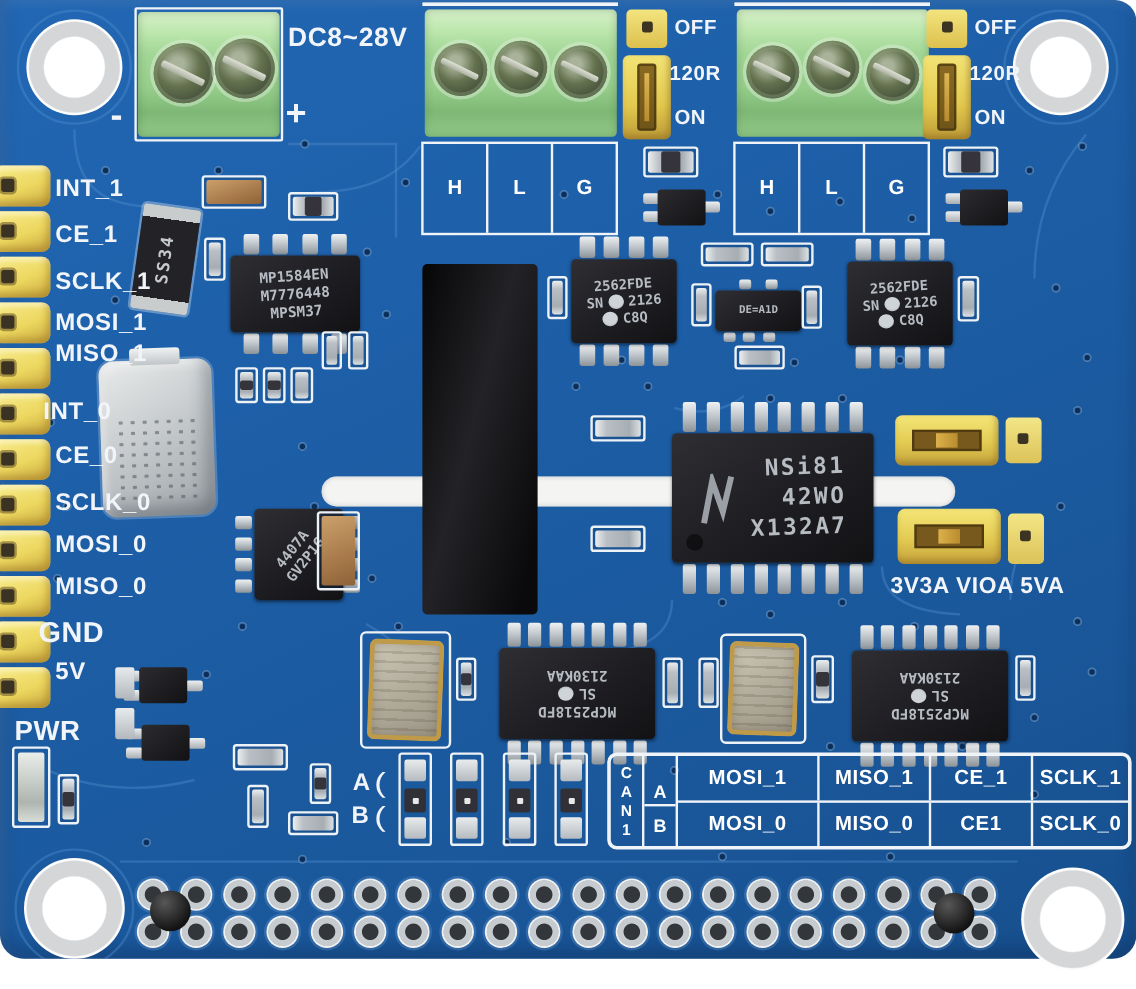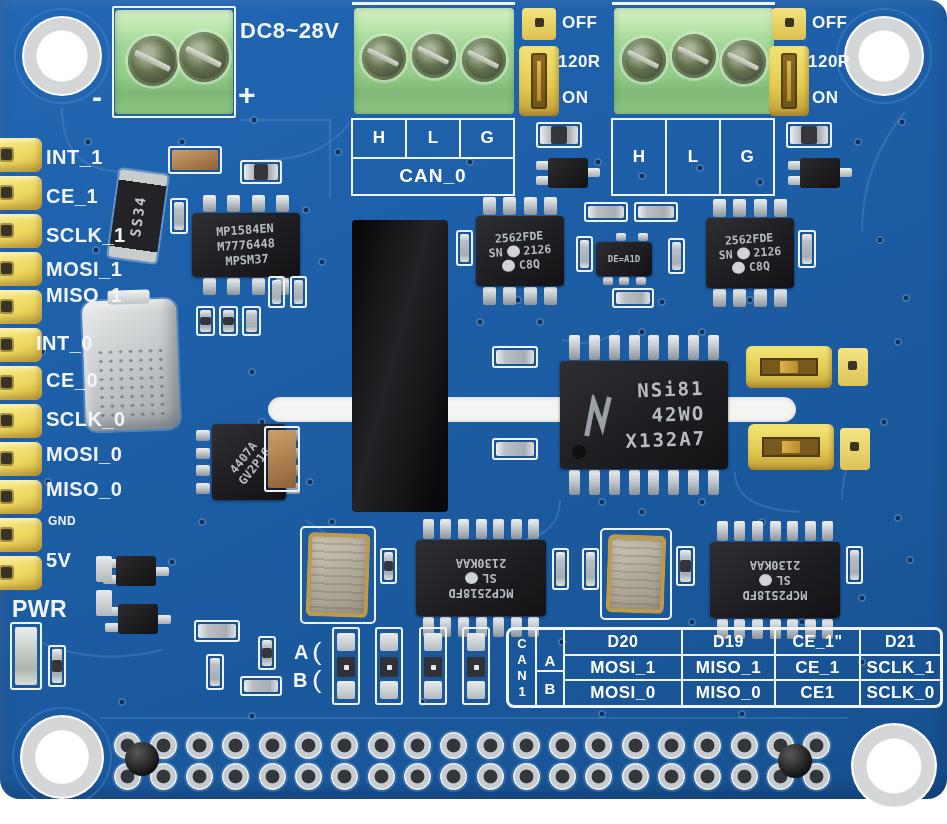--- a/index.html
+++ b/index.html
@@ -242,21 +242,20 @@
     <span class="screw" style="left:8px;top:28px;width:44px;height:44px"></span>
     <span class="screw" style="left:58px;top:26px;width:44px;height:44px"></span>
     <span class="screw" style="left:108px;top:30px;width:44px;height:44px"></span>
   </div>
   <div class="tgrid" style="left:351px;top:118px;width:164px;height:78px">
     <div class="trow">
       <span class="tcell">H</span>
       <span class="tcell">L</span>
       <span class="tcell">G</span>
     </div>
-    <div class="tname">CAN_0</div>
   </div>
 
   <div class="wline" style="left:612px;top:2px;width:163px;height:3px"></div>
   <div class="green" style="left:614px;top:8px;width:160px;height:106px">
     <span class="screw" style="left:8px;top:30px;width:44px;height:44px"></span>
     <span class="screw" style="left:58px;top:26px;width:44px;height:44px"></span>
     <span class="screw" style="left:108px;top:32px;width:44px;height:44px"></span>
   </div>
   <div class="tgrid" style="left:611px;top:118px;width:164px;height:78px">
     <div class="trow">
@@ -403,21 +402,21 @@
           <i></i>
           <i></i>
         </div>
   </div>
 
   <div class="chip sot5" style="left:596px;top:232px">
     <div class="prow" style="height:10px;width:56px;padding:0 8px">
           <i></i>
           <i></i>
         </div>
-    <div class="bdy" style="width:56px;height:34px">
+    <div class="bdy" style="width:72px;height:34px">
       <div class="mark" style="font-size:9px">DE=A1D</div>
     </div>
     <div class="prow" style="height:10px;width:56px">
           <i></i>
           <i></i>
           <i></i>
         </div>
   </div>
 
   <div class="chip wsoic" style="left:560px;top:334px">
@@ -457,20 +456,21 @@
   </div>
 
   <div class="vcap" style="left:746px;top:346px;width:86px;height:42px">
         <i></i>
       </div>
   <div class="vpin" style="left:838px;top:348px;width:30px;height:38px"></div>
   <div class="vcap" style="left:748px;top:424px;width:86px;height:46px">
         <i></i>
       </div>
   <div class="vpin" style="left:840px;top:428px;width:30px;height:42px"></div>
+  <div class="sil" style="left:742px;top:478px;font-size:19px">3V3A VIOA 5VA</div>
 
   <div class="xtl" style="left:300px;top:526px;width:76px;height:98px">
         <b></b>
       </div>
   <div class="xtl" style="left:600px;top:528px;width:72px;height:92px">
         <b></b>
       </div>
 
   <div class="chip soic14" style="left:416px;top:518px">
     <div class="prow" style="height:22px;width:130px">
@@ -577,26 +577,20 @@
         <span class="p2"></span>
       </div>
 
   <div id="pintable">
         <div class="tgroup">CAN1</div>
         <div class="tab">
           <div class="taba">A</div>
           <div class="tabb">B</div>
         </div>
         <div class="tgridm">
-          <div class="trw hd">
-            <div class="tc c0">D20</div>
-            <div class="tc c1">D19</div>
-            <div class="tc c2">CE_1"</div>
-            <div class="tc c3">D21</div>
-          </div>
           <div class="trw">
             <div class="tc c0">MOSI_1</div>
             <div class="tc c1">MISO_1</div>
             <div class="tc c2">CE_1</div>
             <div class="tc c3">SCLK_1</div>
           </div>
           <div class="trw">
             <div class="tc c0">MOSI_0</div>
             <div class="tc c1">MISO_0</div>
             <div class="tc c2">CE1</div>
@@ -622,21 +616,21 @@
       <div class="sil" style="left: 46px; top: 146px; font-size: 20px;">INT_1</div>
       <div class="sil" style="left: 46px; top: 185px; font-size: 20px;">CE_1</div>
       <div class="sil" style="left: 46px; top: 224px; font-size: 20px;">SCLK_1</div>
       <div class="sil" style="left: 46px; top: 258px; font-size: 20px;">MOSI_1</div>
       <div class="sil" style="left: 46px; top: 284px; font-size: 20px;">MISO_1</div>
       <div class="sil" style="left: 36px; top: 332px; font-size: 20px;">INT_0</div>
       <div class="sil" style="left: 46px; top: 369px; font-size: 20px;">CE_0</div>
       <div class="sil" style="left: 46px; top: 408px; font-size: 20px;">SCLK_0</div>
       <div class="sil" style="left: 46px; top: 443px; font-size: 20px;">MOSI_0</div>
       <div class="sil" style="left: 46px; top: 478px; font-size: 20px;">MISO_0</div>
-      <div class="sil" style="left: 48px; top: 514px; font-size: 12px;">GND</div>
+      <div class="sil" style="left: 32px; top: 514px; font-size: 24px;">GND</div>
       <div class="sil" style="left: 46px; top: 549px; font-size: 20px;">5V</div>
       <div class="ghole" style="left: 113.5px; top: 731.5px;"></div>
       <div class="ghole" style="left: 113.5px; top: 762.5px;"></div>
       <div class="ghole" style="left: 149.8px; top: 731.5px;"></div>
       <div class="ghole" style="left: 149.8px; top: 762.5px;"></div>
       <div class="ghole" style="left: 186.1px; top: 731.5px;"></div>
       <div class="ghole" style="left: 186.1px; top: 762.5px;"></div>
       <div class="ghole" style="left: 222.4px; top: 731.5px;"></div>
       <div class="ghole" style="left: 222.4px; top: 762.5px;"></div>
       <div class="ghole" style="left: 258.7px; top: 731.5px;"></div>

